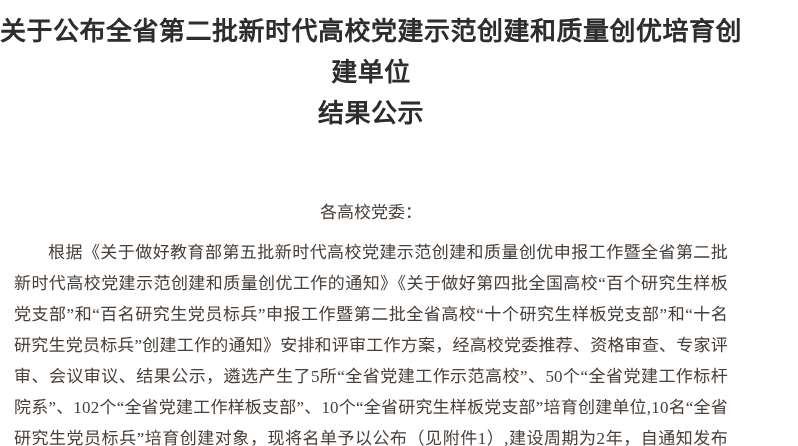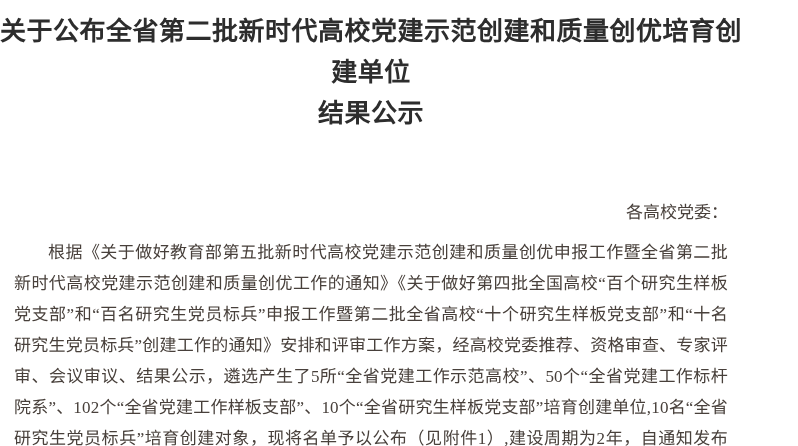--- a/index.html
+++ b/index.html
@@ -29,21 +29,21 @@
   }
   .notice-title .tline { display: block; }
   .notice-body {
     margin-top: 63px;
     padding: 0 14px;
     color: var(--c-body);
     font-size: 17px;
     line-height: 31px;
   }
   .salutation {
-    text-align: right;
+    text-align: center;
   }
   .notice-paragraph {
     margin-top: 9px;
     text-indent: 2em;
     text-align: justify;
     text-justify: inter-ideograph;
     letter-spacing: 0.2px;
   }
 </style>
 </head>

